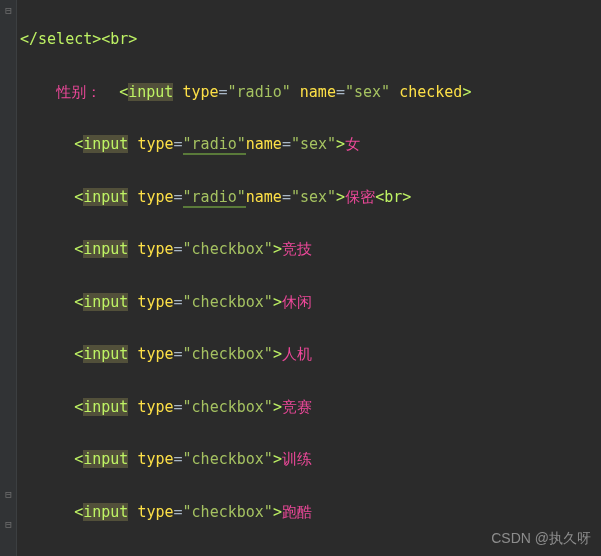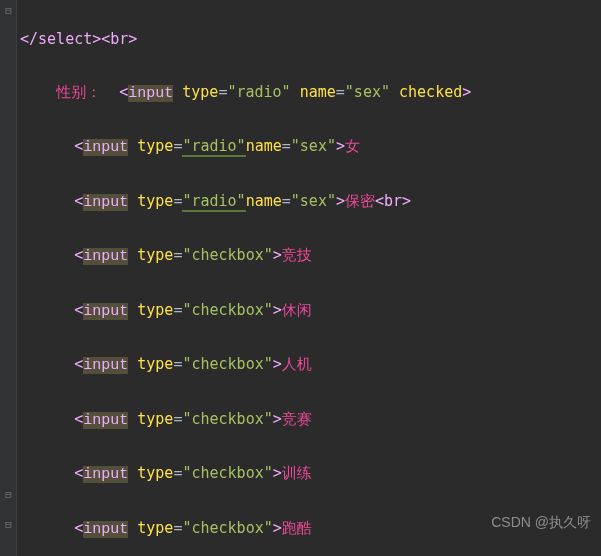--- a/index.html
+++ b/index.html
@@ -31,33 +31,33 @@
     height: 9px;
     color: #6e6e6e;
     font-size: 11px;
     line-height: 9px;
     text-align: center;
   }
   .code {
     padding-left: 20px;
     white-space: pre;
   }
-  .tag { color: #f0abfc; text-align: right; }
+  .tag { color: #bef264; text-align: right; }
   .attr-name { color: #fde047; }
   .attr-val { color: #a5c261; }
   .eq { color: #a9b7c6; }
   .text { color: #ec4899; }
-  .hl { background: #52503a; font-family: Liberation Mono, monospace; }
+  .hl { background: #52503a; }
   .err-under {
     border-bottom: 2px solid #5a7a3a;
   }
   .watermark {
     position: absolute;
     right: 10px;
-    bottom: 22px;
+    bottom: 6px;
     color: rgba(220,220,220,0.55);
     font-family: sans-serif;
     font-size: 14px;
   }
   .line { display:block; }
 </style>
 </head>
 <body>
 
 <div class="gutter">

